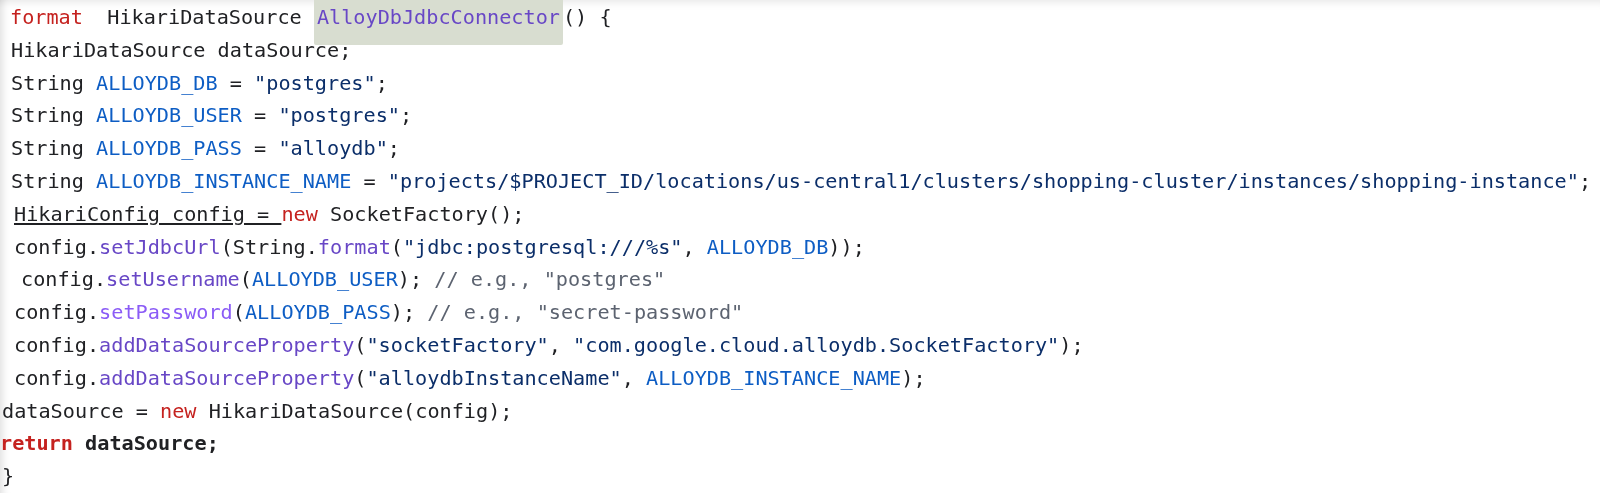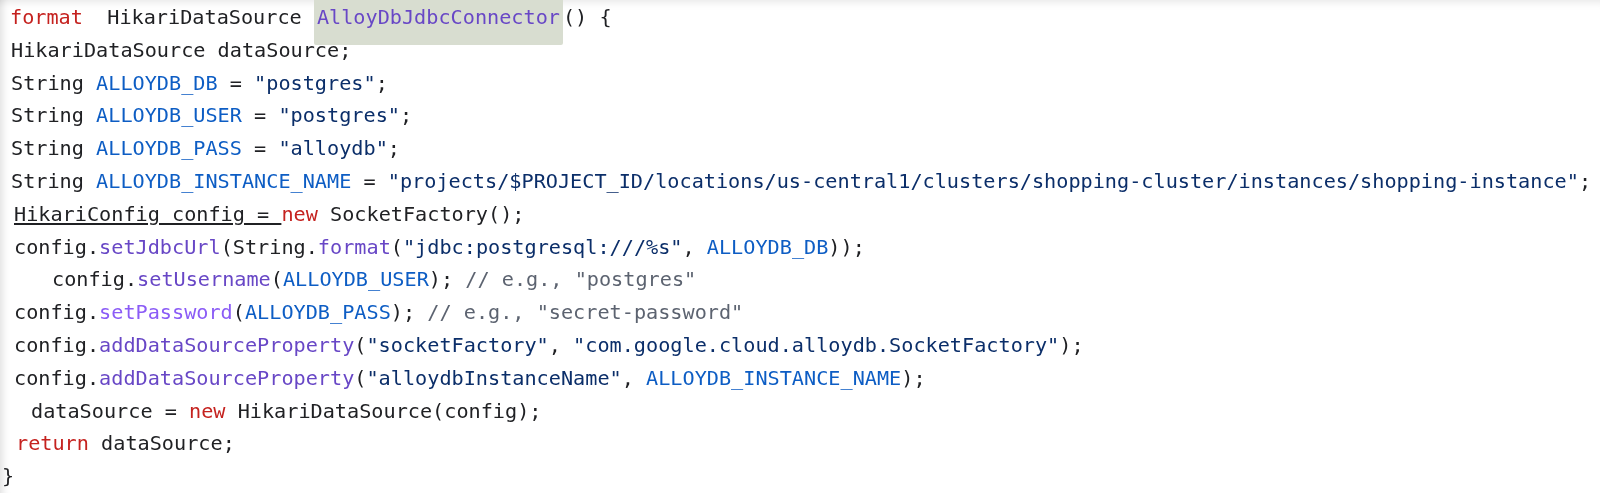--- a/index.html
+++ b/index.html
@@ -41,21 +41,21 @@
 <div class="page">
   <div class="code">
       <div class="code-line" style="padding-left: 10px;"><span style="color: rgb(197, 34, 31);">format</span><span style="color: rgb(32, 33, 36); margin-top: 47px;">  HikariDataSource </span><span class="hl" style="color: rgb(104, 71, 198); background-color: rgb(216, 221, 208);">AlloyDbJdbcConnector</span><span style="color: rgb(32, 33, 36);">() {</span></div>
       <div class="code-line" style="padding-left: 11px;"><span style="color: rgb(32, 33, 36); margin-top: 8px;">HikariDataSource dataSource;</span></div>
       <div class="code-line" style="padding-left: 11px;"><span style="color: rgb(32, 33, 36);">String </span><span style="color: rgb(13, 93, 196);">ALLOYDB_DB</span><span style="color: rgb(32, 33, 36);"> = </span><span style="color: rgb(11, 46, 105);">"postgres"</span><span style="color: rgb(32, 33, 36);">;</span></div>
       <div class="code-line" style="padding-left: 11px;"><span style="color: rgb(32, 33, 36);">String </span><span style="color: rgb(13, 93, 196);">ALLOYDB_USER</span><span style="color: rgb(32, 33, 36);"> = </span><span style="color: rgb(11, 46, 105);">"postgres"</span><span style="color: rgb(32, 33, 36);">;</span></div>
       <div class="code-line" style="padding-left: 11px;"><span style="color: rgb(32, 33, 36);">String </span><span style="color: rgb(13, 93, 196);">ALLOYDB_PASS</span><span style="color: rgb(32, 33, 36);"> = </span><span style="color: rgb(11, 46, 105);">"alloydb"</span><span style="color: rgb(32, 33, 36);">;</span></div>
       <div class="code-line" style="padding-left: 11px;"><span style="color: rgb(32, 33, 36);">String </span><span style="color: rgb(13, 93, 196);">ALLOYDB_INSTANCE_NAME</span><span style="color: rgb(32, 33, 36);"> = </span><span style="color: rgb(11, 46, 105);">"projects/$PROJECT_ID/locations/us-central1/clusters/shopping-cluster/instances/shopping-instance"</span><span style="color: rgb(32, 33, 36);">;</span></div>
       <div class="code-line" style="padding-left: 14px;"><span style="color: rgb(32, 33, 36); text-decoration: underline;">HikariConfig config = </span><span style="color: rgb(197, 34, 31);">new</span><span style="color: rgb(32, 33, 36);"> SocketFactory();</span></div>
       <div class="code-line" style="padding-left: 14px;"><span style="color: rgb(32, 33, 36);">config.</span><span style="color: rgb(104, 71, 198);">setJdbcUrl</span><span style="color: rgb(32, 33, 36);">(String.</span><span style="color: rgb(104, 71, 198);">format</span><span style="color: rgb(32, 33, 36);">(</span><span style="color: rgb(11, 46, 105);">"jdbc:postgresql:///%s"</span><span style="color: rgb(32, 33, 36);">, </span><span style="color: rgb(13, 93, 196);">ALLOYDB_DB</span><span style="color: rgb(32, 33, 36);">));</span></div>
-      <div class="code-line" style="padding-left: 21px; margin-left: 31px;"><span style="color: rgb(32, 33, 36);">config.</span><span style="color: rgb(104, 71, 198);">setUsername</span><span style="color: rgb(32, 33, 36);">(</span><span style="color: rgb(13, 93, 196);">ALLOYDB_USER</span><span style="color: rgb(32, 33, 36);">); </span><span style="color: rgb(92, 99, 112);">// e.g., "postgres"</span></div>
+      <div class="code-line" style="padding-left: 21px;"><span style="color: rgb(32, 33, 36);">config.</span><span style="color: rgb(104, 71, 198);">setUsername</span><span style="color: rgb(32, 33, 36);">(</span><span style="color: rgb(13, 93, 196);">ALLOYDB_USER</span><span style="color: rgb(32, 33, 36);">); </span><span style="color: rgb(92, 99, 112);">// e.g., "postgres"</span></div>
       <div class="code-line" style="padding-left: 14px;"><span style="color: rgb(32, 33, 36);">config.</span><span style="color: #8b5cf6;">setPassword</span><span style="color: rgb(32, 33, 36);">(</span><span style="color: rgb(13, 93, 196);">ALLOYDB_PASS</span><span style="color: rgb(32, 33, 36);">); </span><span style="color: rgb(92, 99, 112);">// e.g., "secret-password"</span></div>
       <div class="code-line" style="padding-left: 14px;"><span style="color: rgb(32, 33, 36);">config.</span><span style="color: rgb(104, 71, 198);">addDataSourceProperty</span><span style="color: rgb(32, 33, 36);">(</span><span style="color: rgb(11, 46, 105);">"socketFactory"</span><span style="color: rgb(32, 33, 36);">, </span><span style="color: rgb(11, 46, 105);">"com.google.cloud.alloydb.SocketFactory"</span><span style="color: rgb(32, 33, 36);">);</span></div>
       <div class="code-line" style="padding-left: 14px;"><span style="color: rgb(32, 33, 36);">config.</span><span style="color: rgb(104, 71, 198);">addDataSourceProperty</span><span style="color: rgb(32, 33, 36);">(</span><span style="color: rgb(11, 46, 105);">"alloydbInstanceName"</span><span style="color: rgb(32, 33, 36);">, </span><span style="color: rgb(13, 93, 196);">ALLOYDB_INSTANCE_NAME</span><span style="color: rgb(32, 33, 36);">);</span></div>
-      <div class="code-line" style="padding-left: 31px;"><span style="color: rgb(32, 33, 36);">dataSource = </span><span style="color: rgb(197, 34, 31);">new</span><span style="color: rgb(32, 33, 36);"> HikariDataSource(config);</span></div>
-      <div class="code-line" style="padding-left: 16px;"><span style="color: rgb(197, 34, 31);">return</span><span style="color: rgb(32, 33, 36);"> dataSource;</span></div>
+      <div class="code-line" style="padding-left: 2px;"><span style="color: rgb(32, 33, 36);">dataSource = </span><span style="color: rgb(197, 34, 31);">new</span><span style="color: rgb(32, 33, 36);"> HikariDataSource(config);</span></div>
+      <div class="code-line" style=" font-weight: bold;"><span style="color: rgb(197, 34, 31);">return</span><span style="color: rgb(32, 33, 36);"> dataSource;</span></div>
       <div class="code-line" style="padding-left: 2px;"><span style="color: rgb(32, 33, 36);">}</span></div>
     </div>
 </div>
 
 </body></html>

